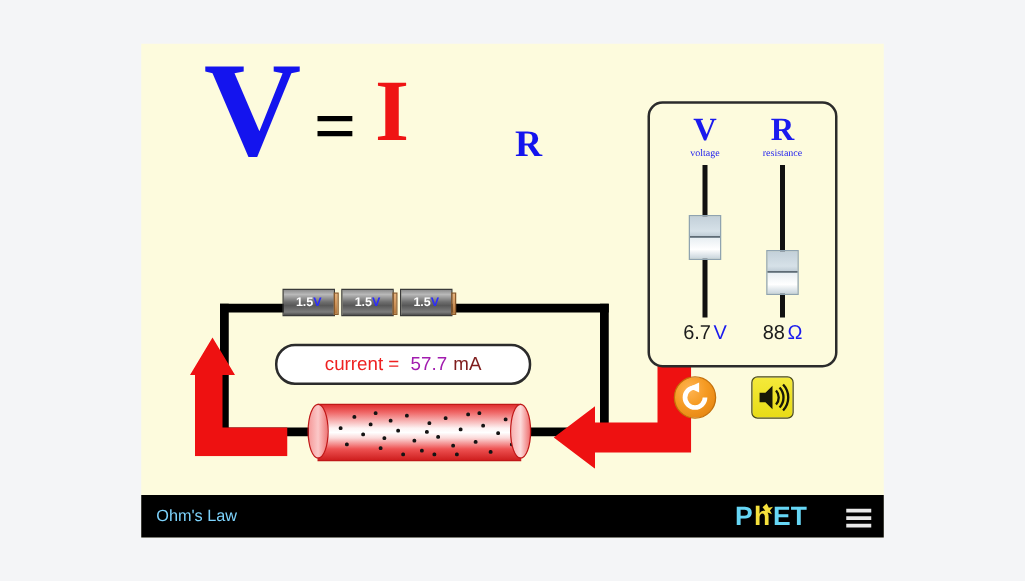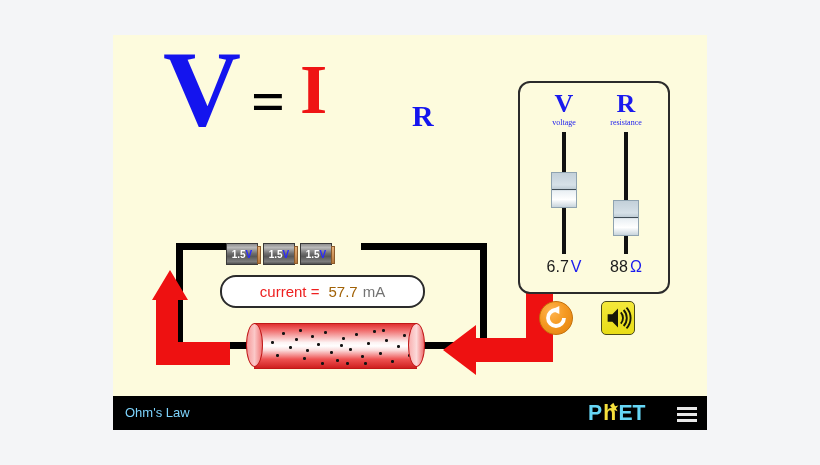--- a/index.html
+++ b/index.html
@@ -98,30 +98,29 @@
   
   .battery-pack {
     position: absolute;
     left: 68px;
     top: 6px;
     display: flex;
     align-items: center;
   }
   .battery {
     position: relative;
-    width: 32px;
+    width: 42px;
     height: 22px;
     background: linear-gradient(to bottom,
        #8f8f8f 0%, #b9b9b9 18%, #6e6e6e 48%, #585858 62%, #7d7d7d 88%, #4e4e4e 100%);
     border: 1px solid #3a3a3a;
     box-sizing: border-box;
     display: flex;
     align-items: center;
     justify-content: center;
-    margin-top: 12px;
   }
   .battery::after {
     content: "";
     position: absolute;
     right: -4px;
     top: 2px;
     width: 4px;
     height: 18px;
     background: linear-gradient(to bottom, #e8b27a, #b5773c);
     border: 1px solid #8a5a2b;
@@ -206,22 +205,22 @@
     justify-content: center;
     box-sizing: border-box;
   }
   .readout span {
     font-size: 15px;
     font-family: "Liberation Sans", sans-serif;
     font-weight: normal;
     text-align: right;
   }
   .readout .lbl  { color: #ee2020; }
-  .readout .val  { color: #a16207; padding: 0 2px 0 9px; }
-  .readout .unit { color: #737373; padding-left: 3px; }
+  .readout .val  { color: #a21caf; padding: 0 2px 0 9px; }
+  .readout .unit { color: #7f1d1d; padding-left: 3px; }
 
   
   .arrow-left {
     position: absolute;
     left: -12px;
     top: 35px;
     width: 84px;
     height: 105px;
   }
   .arrow-right {

